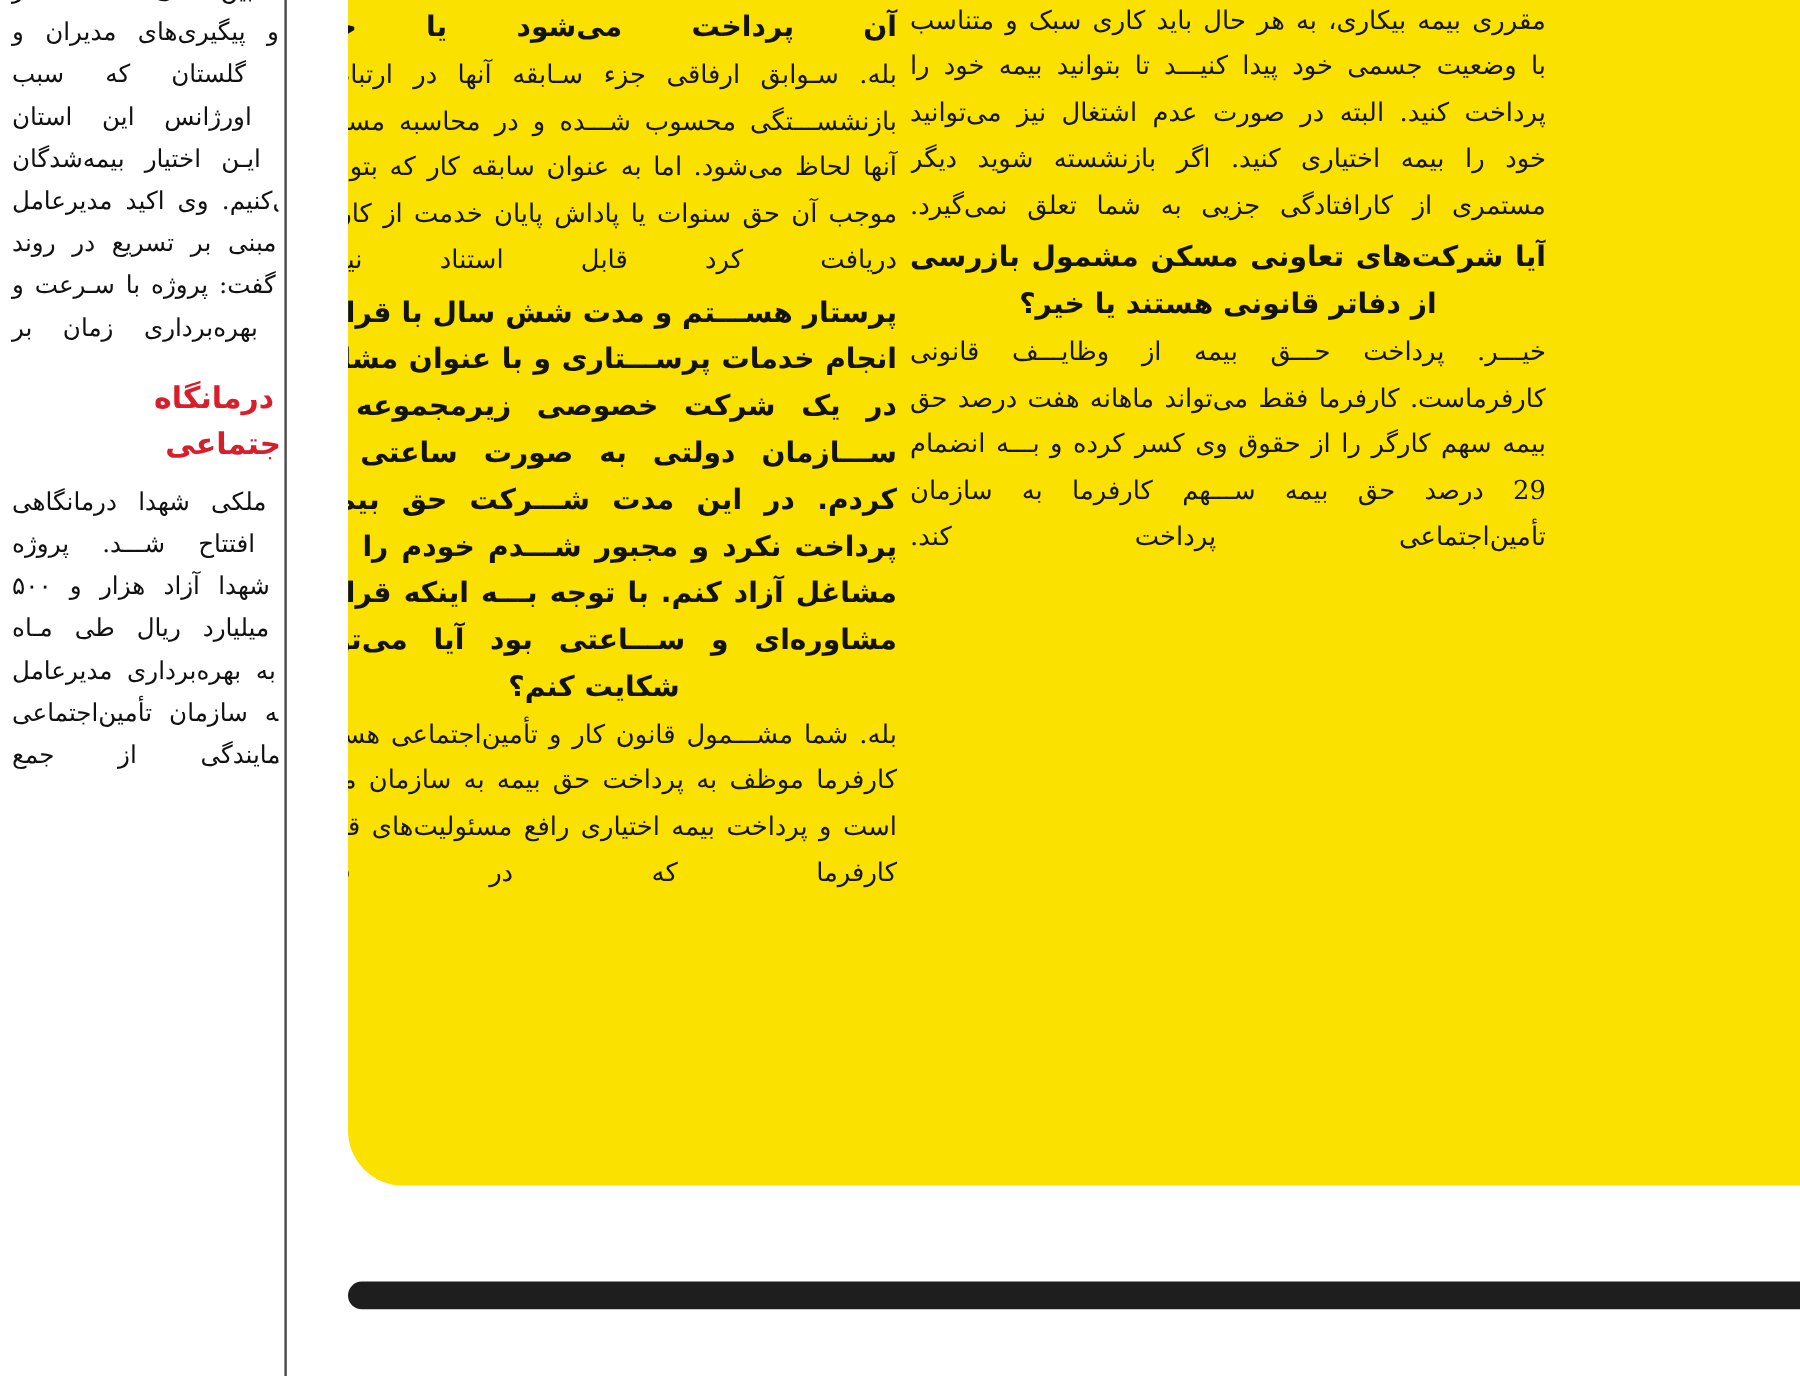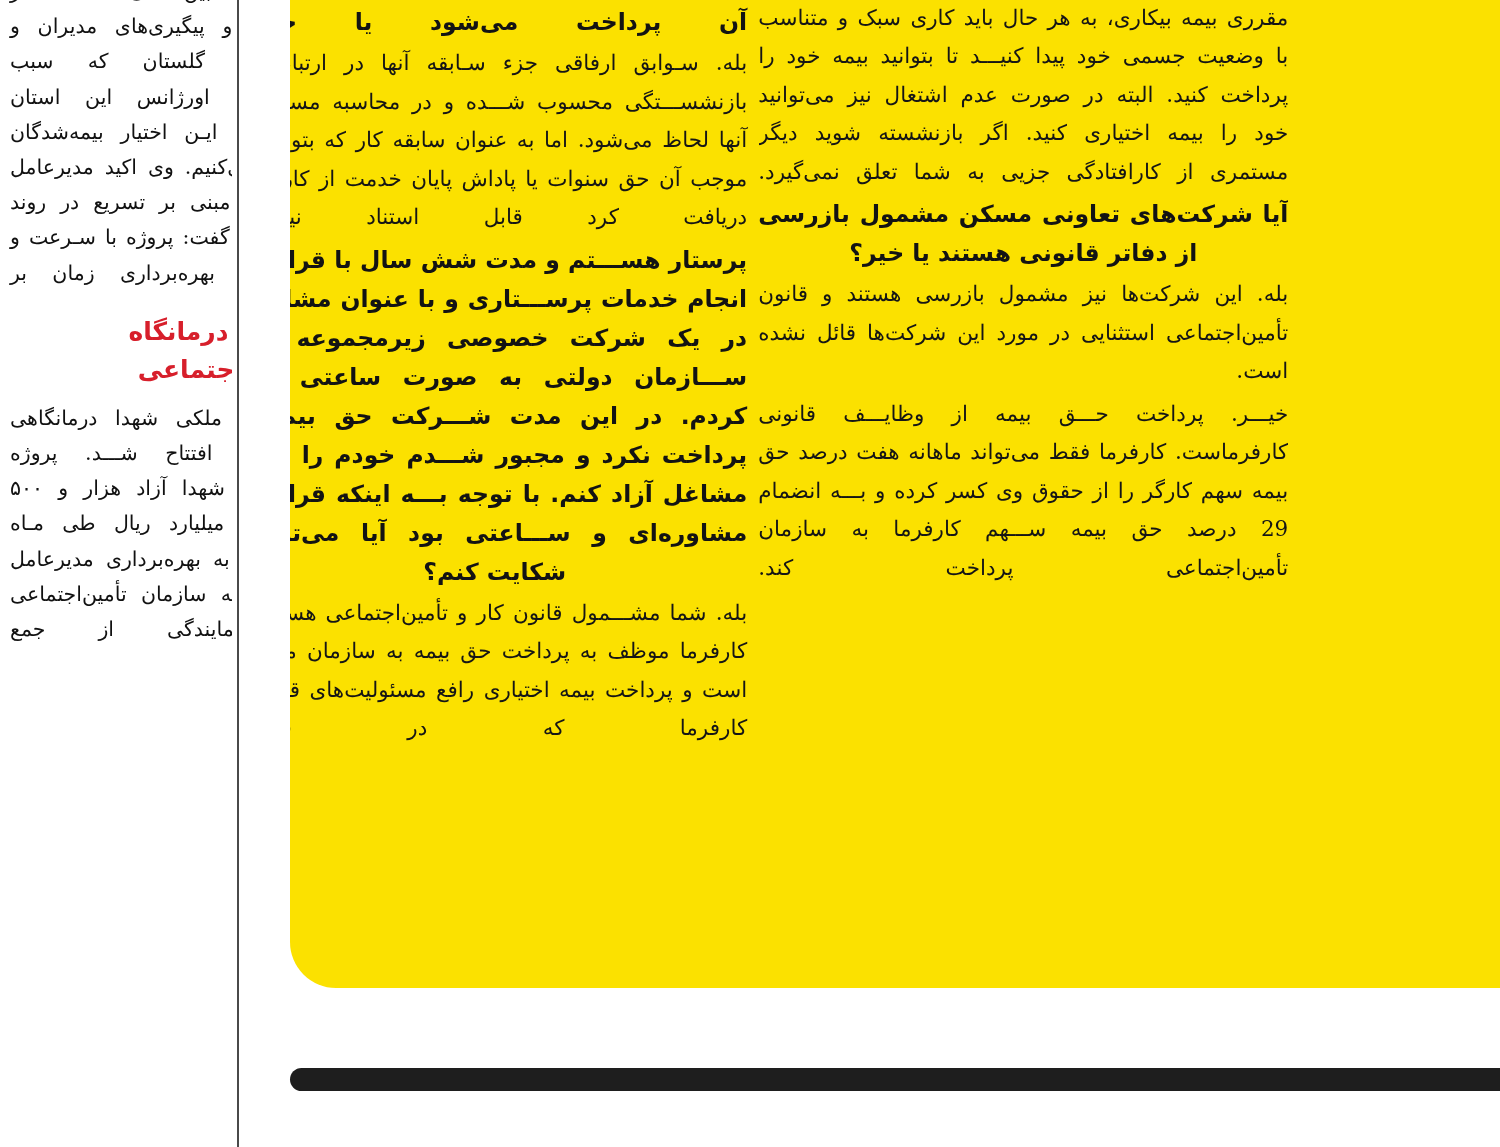--- a/index.html
+++ b/index.html
@@ -199,21 +199,20 @@
           <div class="qa-a">بله. سـوابق ارفاقی جزء سـابقه آنها در ارتباط با بازنشســـتگی محسوب شـــده و در محاسبه مستمری آنها لحاظ می‌شود. اما به عنوان سابقه کار که بتوان به موجب آن حق سنوات یا پاداش پایان خدمت از کارفرما دریافت کرد قابل استناد نیست.</div>
           <div class="qa-q last-center">پرستار هســـتم و مدت شش سال با قرارداد انجام خدمات پرســـتاری و با عنوان مشاوره در یک شرکت خصوصی زیرمجموعه یک ســـازمان دولتی به صورت ساعتی کار کردم. در این مدت شـــرکت حق بیمه‌ام پرداخت نکرد و مجبور شـــدم خودم را بیمه مشاغل آزاد کنم. با توجه بـــه اینکه قرارداد مشاوره‌ای و ســـاعتی بود آیا می‌توانم شکایت کنم؟</div>
           <div class="qa-a">بله. شما مشـــمول قانون کار و تأمین‌اجتماعی هستید و کارفرما موظف به پرداخت حق بیمه به سازمان مذکور است و پرداخت بیمه اختیاری رافع مسئولیت‌های قانونی کارفرما که در قانون</div>
         </div>
       </div>
 
       <div class="qa-col" id="qa-col-middle">
         <div class="qa-inner">
           <div class="qa-a">اشتغال مجدد هم قطع نمی‌شود. بعد از خاتمه مدت دریافت مقرری بیمه بیکاری، به هر حال باید کاری سبک و متناسب با وضعیت جسمی خود پیدا کنیـــد تا بتوانید بیمه خود را پرداخت کنید. البته در صورت عدم اشتغال نیز می‌توانید خود را بیمه اختیاری کنید. اگر بازنشسته شوید دیگر مستمری از کارافتادگی جزیی به شما تعلق نمی‌گیرد.</div>
           <div class="qa-q last-center">آیا شرکت‌های تعاونی مسکن مشمول بازرسی از دفاتر قانونی هستند یا خیر؟</div>
-          <div class="qa-a">بله. این شرکت‌ها نیز مشمول بازرسی هستند و قانون تأمین‌اجتماعی استثنایی در مورد این شرکت‌ها قائل نشده است.</div>
           <div class="qa-a">خیـــر. پرداخت حـــق بیمه از وظایـــف قانونی کارفرماست. کارفرما فقط می‌تواند ماهانه هفت درصد حق بیمه سهم کارگر را از حقوق وی کسر کرده و بـــه انضمام 29 درصد حق بیمه ســـهم کارفرما به سازمان تأمین‌اجتماعی پرداخت کند.</div>
         </div>
       </div>
 
       <div class="qa-col" id="qa-col-left">
         <div class="qa-a" style="opacity:0;">به نه ن اد خی کار دره کرد کار</div>
       </div>
 
     </div>
   </div>

